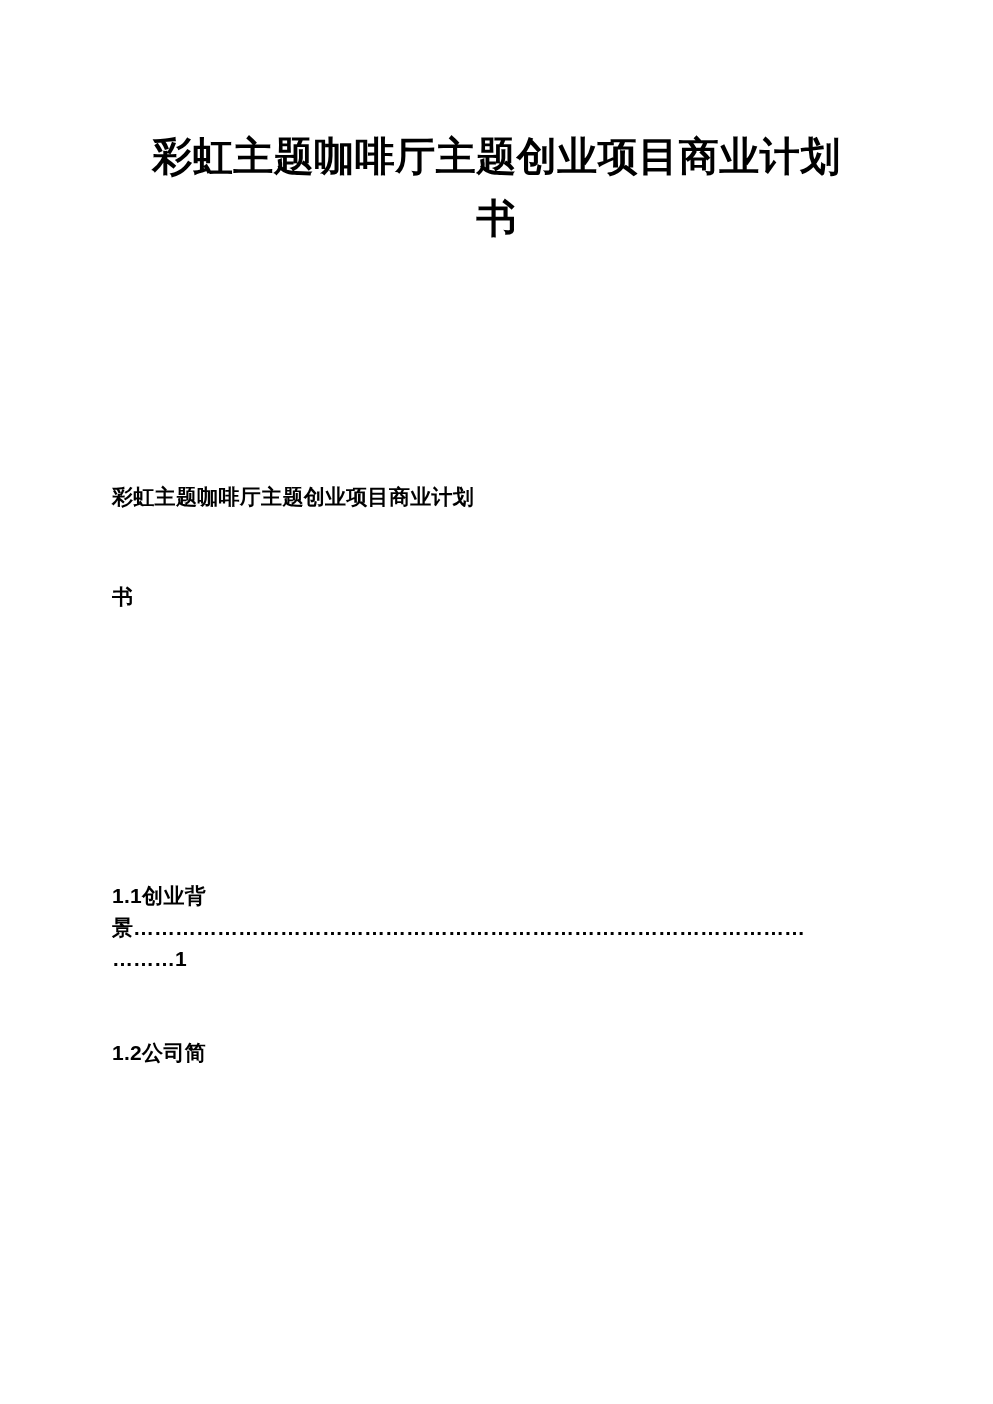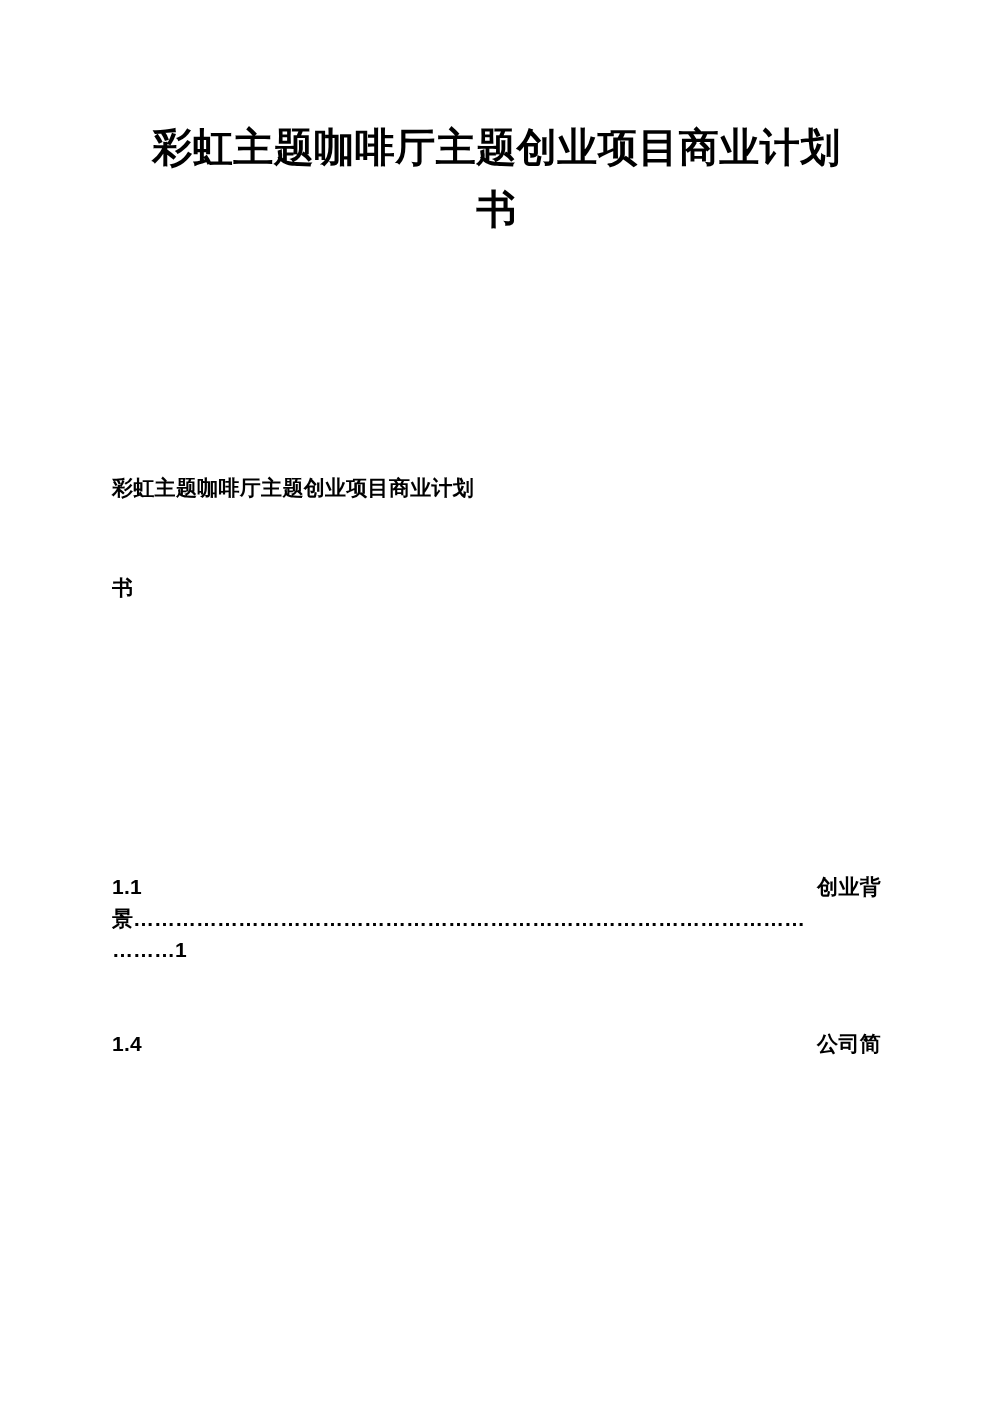--- a/index.html
+++ b/index.html
@@ -12,21 +12,21 @@
     height: 1404px;
     font-family: "Liberation Sans", sans-serif;
     color: #000000;
     position: relative;
     overflow: hidden;
   }
   .page {
     width: 993px;
     height: 1404px;
     box-sizing: border-box;
-    padding: 4px 112px;
+    padding: 13px 112px;
     position: relative;
     border-radius: 27px;
   }
   .doc-title {
     font-size: 40px;
     font-weight: bold;
     line-height: 1.55;
     text-align: center;
     margin: 0;
     padding-top: 112px;
@@ -50,30 +50,28 @@
 
   .toc-row {
     font-size: 21px;
     font-weight: bold;
     line-height: 1.5;
     letter-spacing: 0.3px;
     width: 100%;
   }
   .toc-flex {
     display: flex;
-    justify-content: space-between;
     align-items: baseline;
     width: 100%;
   }
   .toc-num {
     white-space: nowrap;
   }
   .toc-label-right {
     white-space: nowrap;
-    margin-left: 7px;
   }
   .toc-cont {
     font-size: 21px;
     font-weight: bold;
     line-height: 1.5;
     letter-spacing: 0.3px;
     word-break: break-all;
     width: 100%;
   }
   .dots {
@@ -110,18 +108,18 @@
       <span class="toc-label-right">创业背</span>
     </div>
     <div class="toc-cont dots">景……………………………………………………………………………………</div>
     <div class="toc-cont"><span class="dots">………</span><span>1</span></div>
   </div>
 
   <div class="gap-5"></div>
 
   <div class="toc-row">
     <div class="toc-flex">
-      <span class="toc-num">1.4</span>
+      <span class="toc-num">1.2</span>
       <span class="toc-label-right">公司简</span>
     </div>
   </div>
 
 </div>
 
 </body></html>

